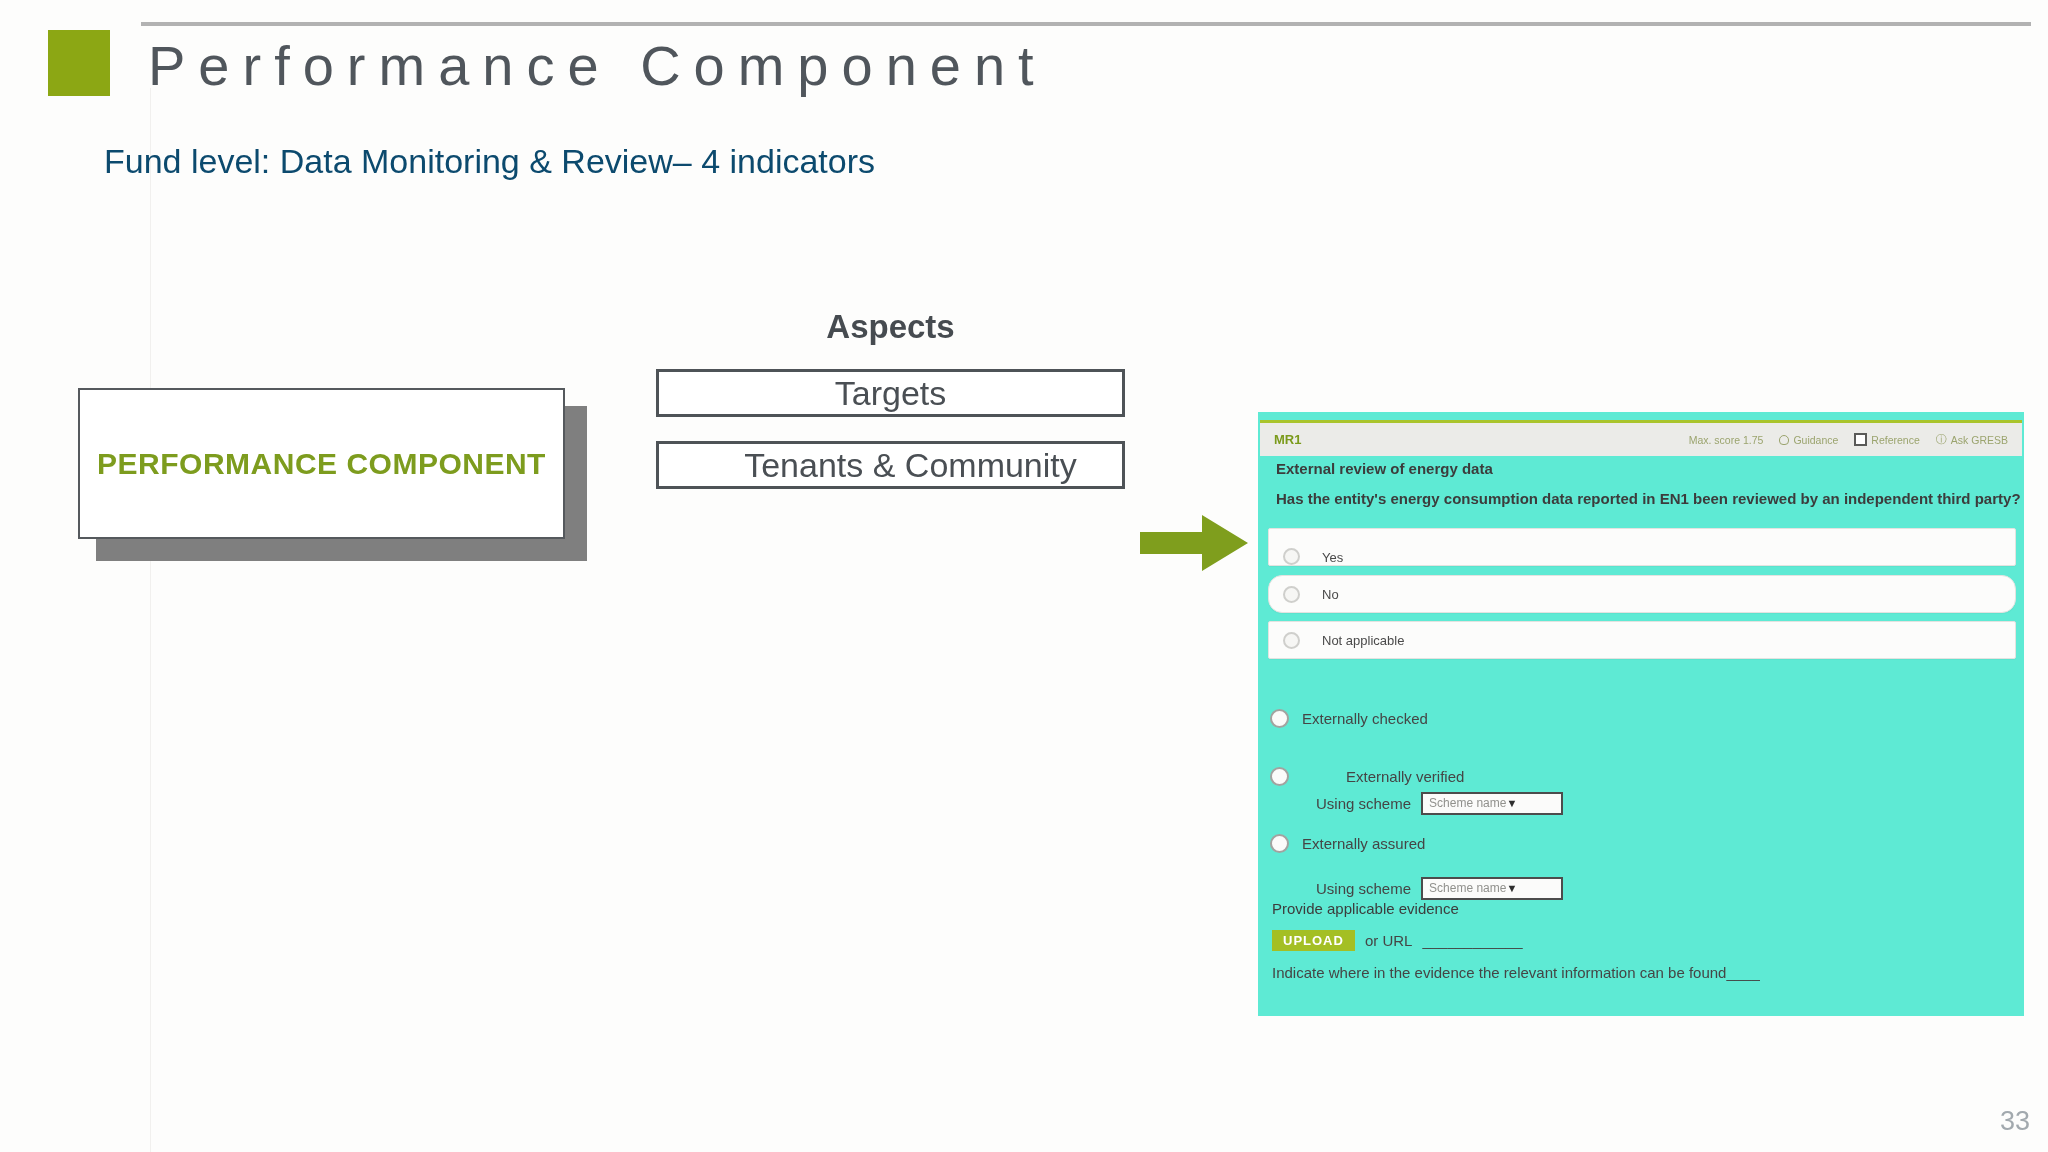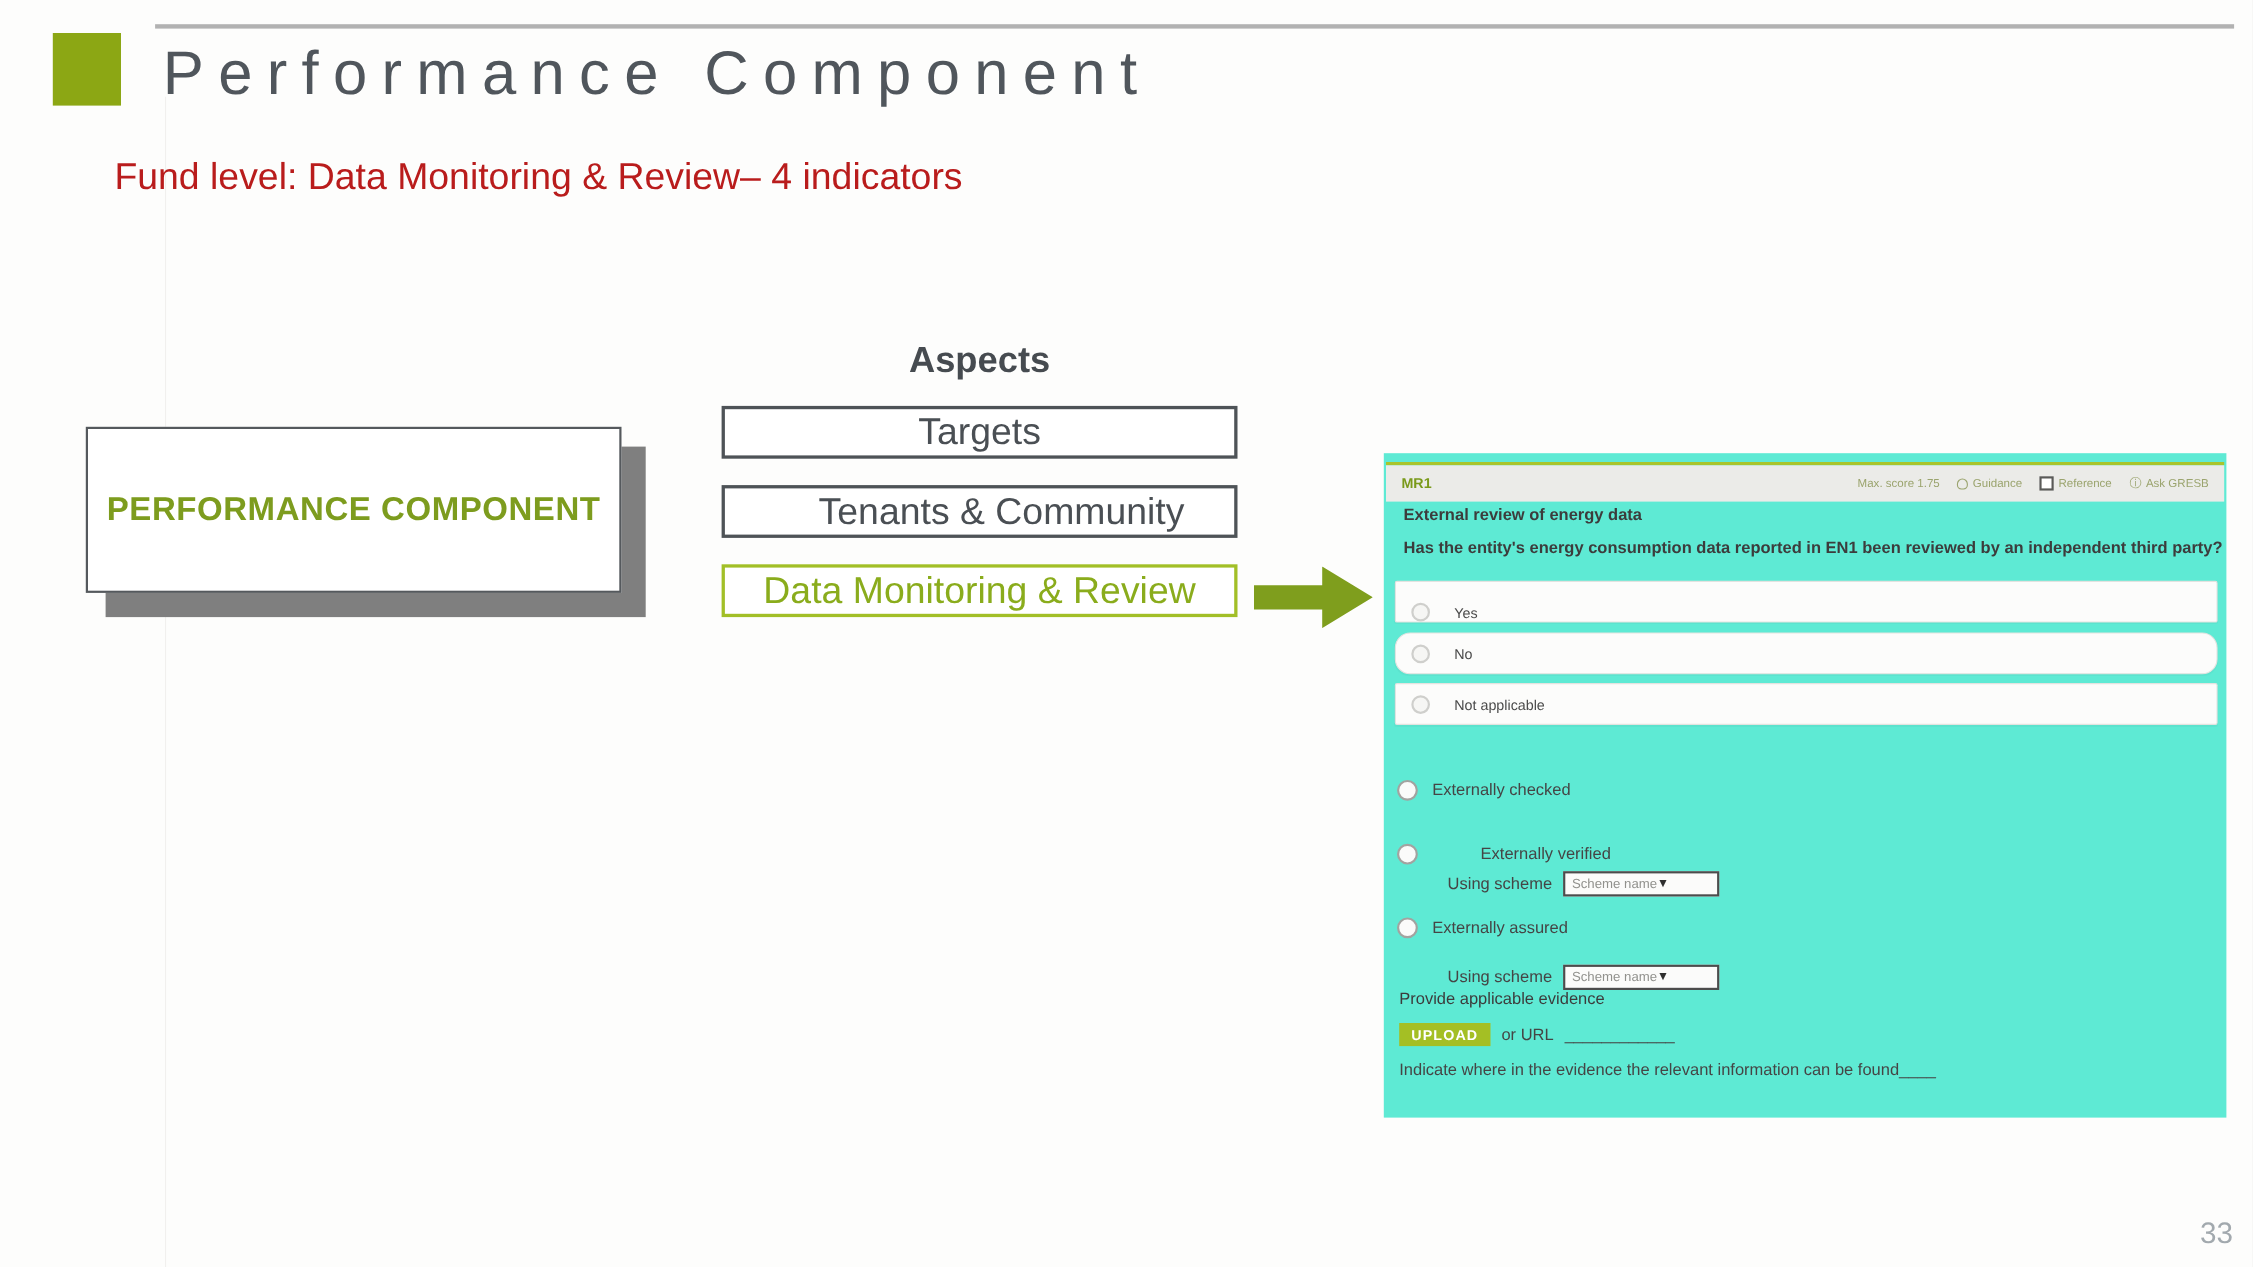--- a/index.html
+++ b/index.html
@@ -5,21 +5,21 @@
   html,body{margin:0;padding:0;background:#e9e9e9;}
   .slide{
     position:relative;width:2048px;height:1152px;background:#fdfdfc;
     font-family:"Liberation Sans",sans-serif;overflow:hidden;
   }
   .abs{position:absolute;}
   
   .top-rule{left:141px;top:22px;width:1890px;height:4px;background:#b2b2b2;}
   .accent-square{left:48px;top:30px;width:62px;height:66px;background:#8ca714;}
   .title{left:148px;top:34px;font-size:56px;line-height:64px;letter-spacing:13px;color:#50565c;font-weight:400;white-space:nowrap;}
-  .subtitle{left:104px;top:140px;font-size:34px;line-height:42px;color:#b91c1c;white-space:nowrap;}
+  .subtitle{left:104px;top:140px;font-size:34px;line-height:42px;color:#0c4a6e;white-space:nowrap;}
   .left-guide{left:150px;top:88px;width:1px;height:1064px;background:#f1f0ee;}
 
   
   .perf-shadow{left:96px;top:406px;width:491px;height:155px;background:#7f7f7f;}
   .perf-box{left:78px;top:388px;width:487px;height:151px;background:#ffffff;border:2px solid #55595d;
     display:flex;align-items:center;justify-content:center;box-sizing:border-box;}
   .perf-box span{font-size:30px;font-weight:bold;color:#7d9c1e;letter-spacing:0.5px;white-space:nowrap;}
 
   
   .aspects-heading{left:656px;top:308px;width:469px;text-align:center;font-size:33px;font-weight:bold;color:#464b50;}
@@ -88,23 +88,20 @@
   <div class="abs perf-box">
     <span>PERFORMANCE COMPONENT</span>
   </div>
 
   <div class="abs aspects-heading">Aspects</div>
   <div class="abs aspect-box t1">
     <span>Targets</span>
   </div>
   <div class="abs aspect-box t2">
     <span>Tenants &amp; Community</span>
-  </div>
-  <div class="abs aspect-box green">
-    <span>Data Monitoring &amp; Review</span>
   </div>
 
   <svg class="abs arrow-svg" width="108" height="56" viewBox="0 0 108 56">
     <polygon points="0,17 62,17 62,0 108,28 62,56 62,39 0,39" fill="#7f9e1d"></polygon>
   </svg>
 
   <div class="abs form">
     <div class="abs form-topline"></div>
     <div class="abs form-header">
       <span class="mr1">MR1</span>

